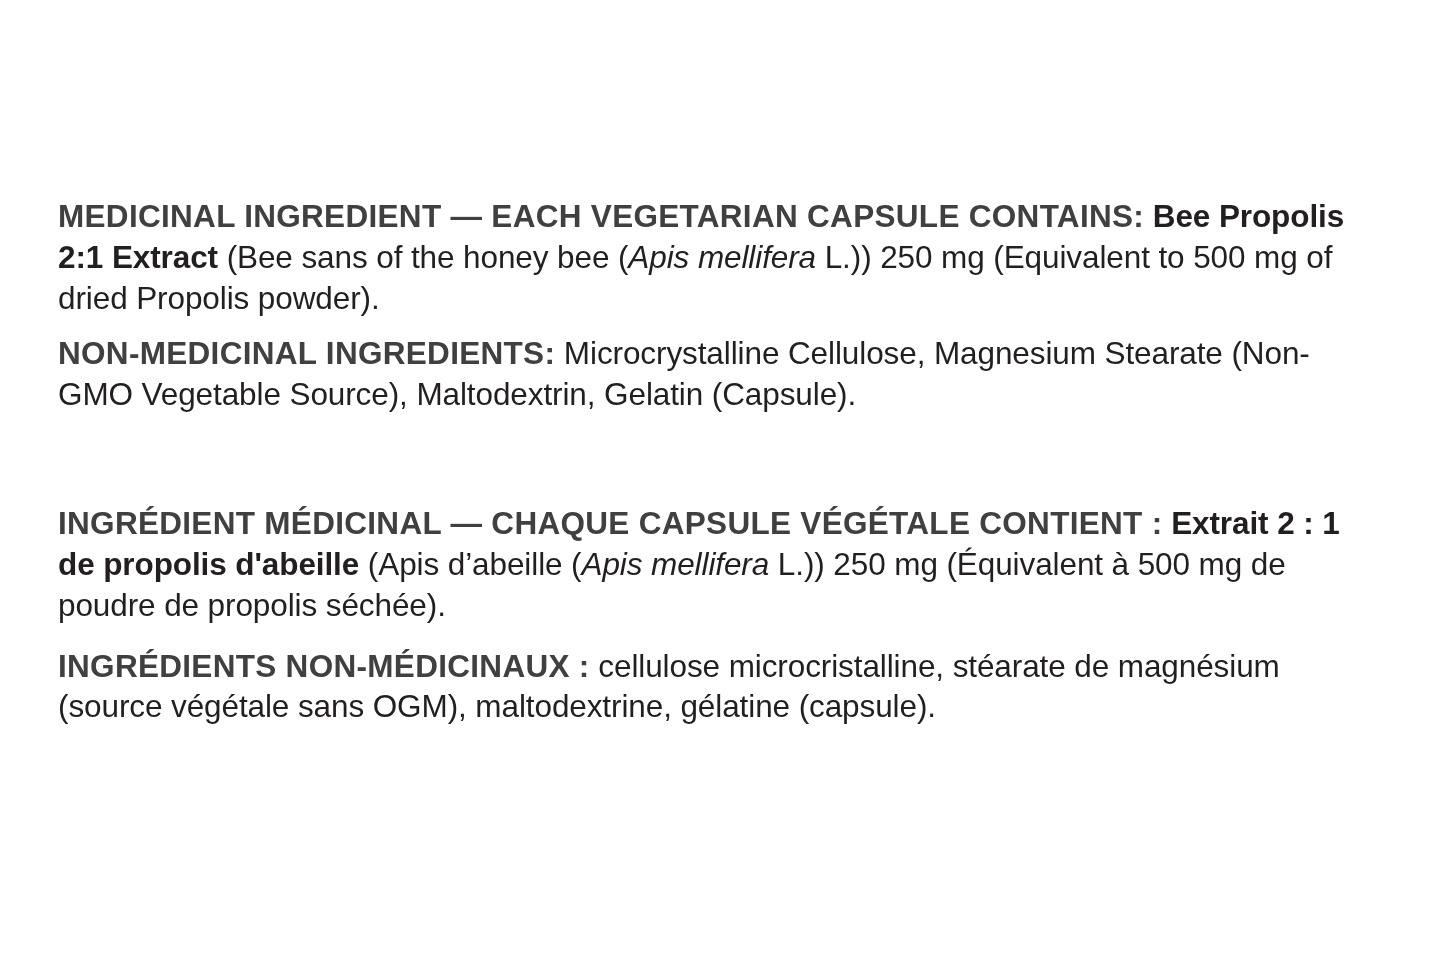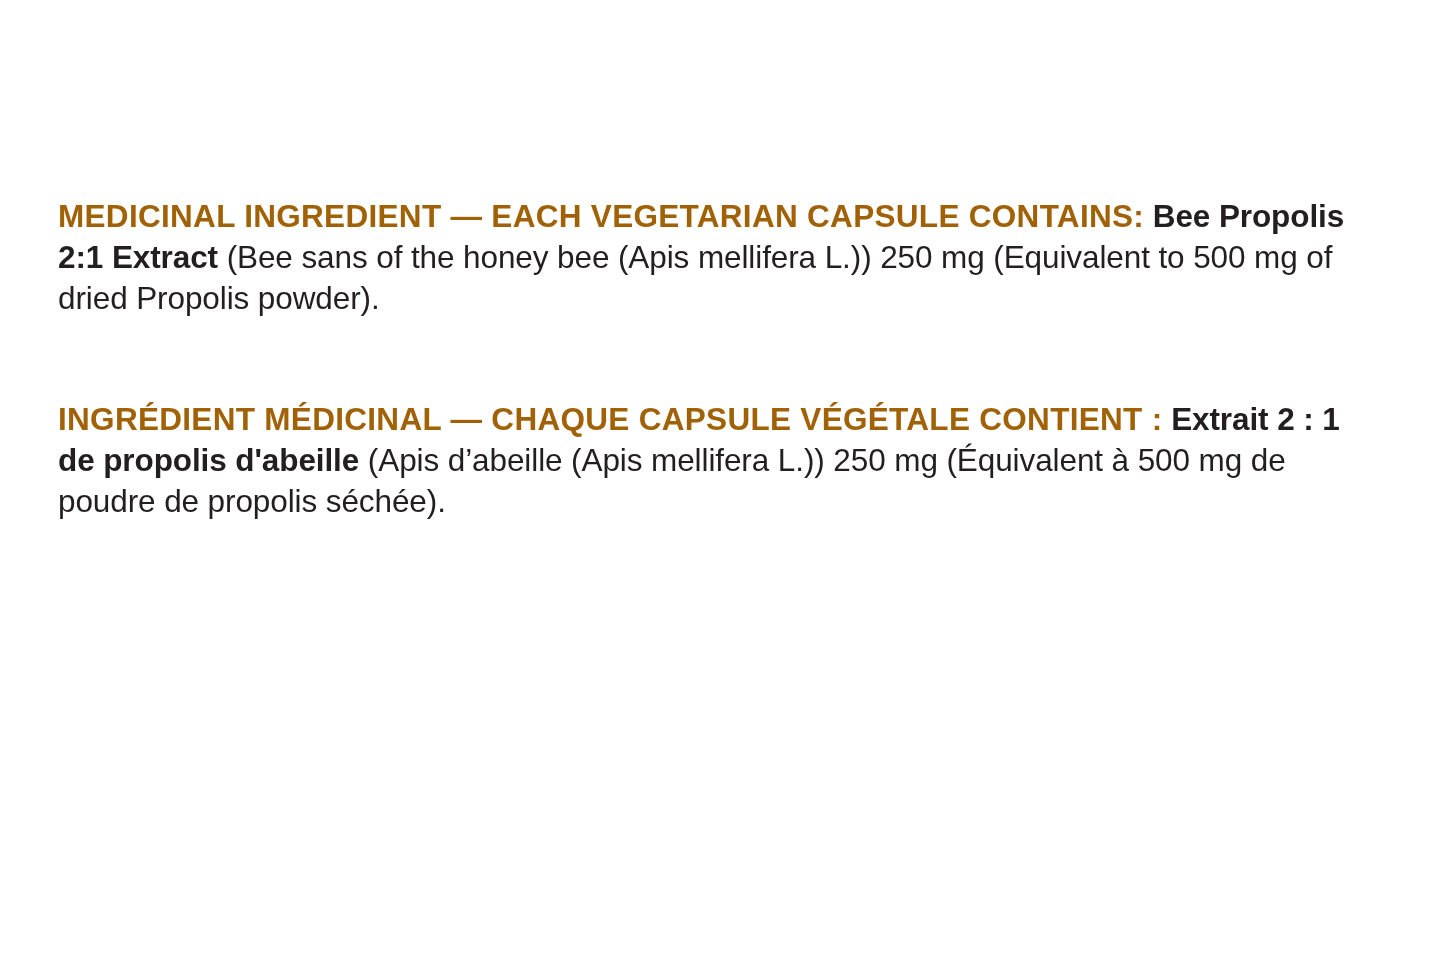--- a/index.html
+++ b/index.html
@@ -32,31 +32,32 @@
     letter-spacing: -0.1px;
     color: #231f20;
     margin: 0 0 22px 0;
   }
 
   .para.tight {
     margin-bottom: 14px;
   }
 
   .heading {
-    color: #a16207;
+    color: #404040;
     font-weight: bold;
     letter-spacing: 0.3px;
   }
 
   .sub-bold {
     font-weight: bold;
     color: #231f20;
   }
 
   .ital {
+    font-style: italic;
   }
 
   .gap {
     height: 66px;
   }
 
   .fr .para {
     margin-bottom: 20px;
   }
 </style>
@@ -65,28 +66,34 @@
 
 <div class="label-panel">
 
   <div class="block en">
 
     <p class="para tight">
       <span class="heading">MEDICINAL INGREDIENT — EACH VEGETARIAN CAPSULE CONTAINS:</span>
       <span class="sub-bold">Bee Propolis 2:1 Extract</span><span> (Bee sans of the honey bee (</span><span class="ital">Apis mellifera</span><span> L.)) 250 mg (Equivalent to 500 mg of dried Propolis powder).</span>
     </p>
 
+    <p class="para">
+      <span class="heading">NON-MEDICINAL INGREDIENTS:</span><span> Microcrystalline Cellulose, Magnesium Stearate (Non-GMO Vegetable Source), Maltodextrin, Gelatin (Capsule).</span>
+    </p>
 
   </div>
 
   <div class="gap"></div>
 
   <div class="block fr">
 
     <p class="para tight">
       <span class="heading">INGRÉDIENT MÉDICINAL —  CHAQUE CAPSULE VÉGÉTALE CONTIENT :</span>
       <span class="sub-bold">Extrait 2 : 1 de propolis d'abeille</span><span> (Apis d’abeille (</span><span class="ital">Apis mellifera</span><span> L.)) 250 mg (Équivalent à 500 mg de poudre de propolis séchée).</span>
     </p>
 
+    <p class="para">
+      <span class="heading">INGRÉDIENTS NON-MÉDICINAUX :</span><span> cellulose microcristalline, stéarate de magnésium (source végétale sans OGM), maltodextrine, gélatine (capsule).</span>
+    </p>
 
   </div>
 
 </div>
 
 </body></html>

